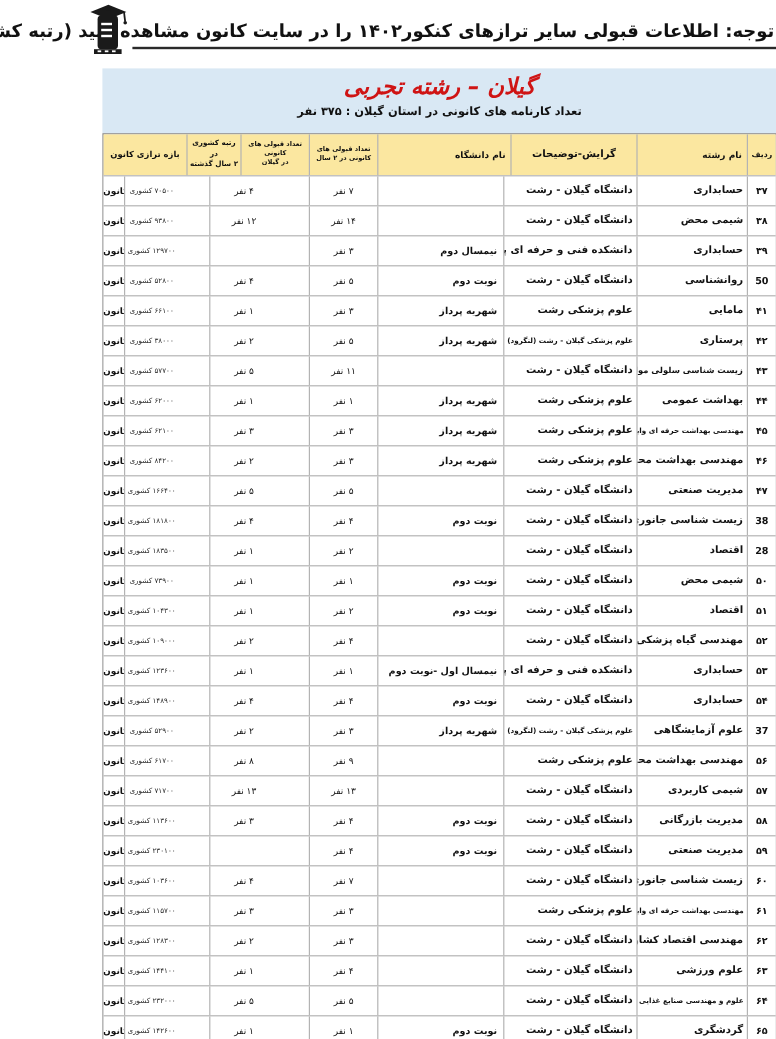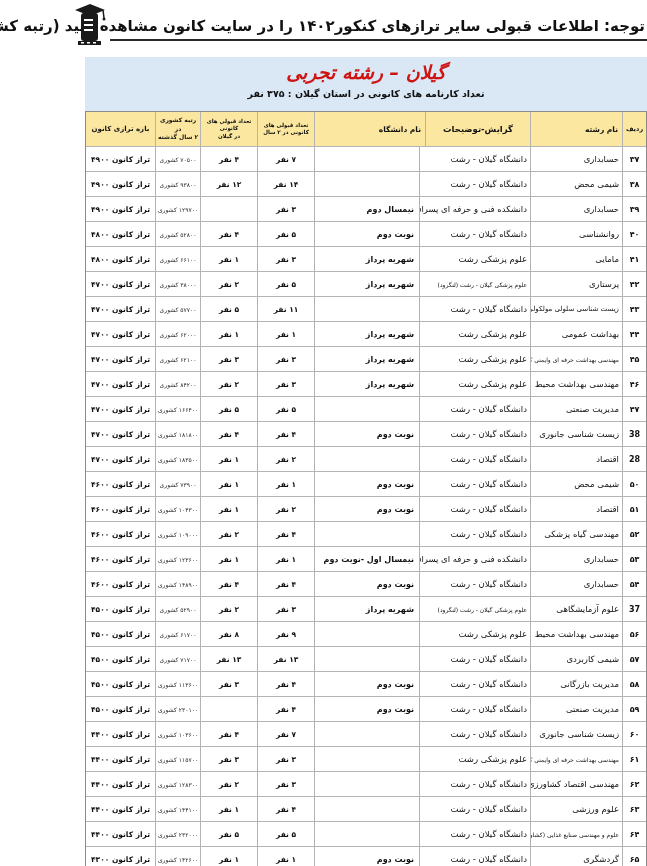--- a/index.html
+++ b/index.html
@@ -53,23 +53,23 @@
   .w-rank{width:45px;justify-content:center;}
   .w-score{flex:1;justify-content:center;}
   
   .h-big{font-size:7.5px;}
   .h-right{justify-content:flex-start;padding-right:4px;}
   .h-center{justify-content:center;}
   .h-small{font-size:5.5px;white-space:pre-line;text-align:center;line-height:1.35;}
   .h-rank{font-size:6px;white-space:pre-line;text-align:center;line-height:1.4;}
   
   .c-no{font-size:8px;font-weight:bold;}
-  .c-major,.c-univ{font-size:8.5px;font-weight:normal;justify-content:flex-start;padding-right:3px;}
+  .c-major,.c-univ{font-size:8.5px;font-weight:bold;justify-content:flex-start;padding-right:3px;}
   .c-note{font-size:8px;font-weight:bold;justify-content:flex-start;padding-right:5px;}
-  .c-cnt{font-size:7.5px;font-weight:bold;}
+  .c-cnt{font-size:7.5px;font-weight:normal;margin-left:26px;}
   .c-rank{font-size:6px;color:#2b2b2b;}
   .c-score{font-size:7.5px;font-weight:bold;}
   .sz-mid{font-size:7px;}
   .sz-small{font-size:6px;}
 </style>
 </head>
 <body>
 
 <div class="note-text">توجه: اطلاعات قبولی سایر ترازهای کنکور۱۴۰۲ را در سایت کانون مشاهده کنید (رتبه کشوری، رتبه در منطقه، رشته قبولی )</div>
 <div class="note-line"></div>
@@ -136,21 +136,21 @@
         <div class="cell w-no c-no">۳۹</div>
         <div class="cell w-major c-major">حسابداری</div>
         <div class="cell w-univ c-univ">دانشکده فنی و حرفه ای پسران</div>
         <div class="cell w-note c-note">نیمسال دوم</div>
         <div class="cell w-cnt c-cnt">۳ نفر</div>
         <div class="cell w-cnt c-cnt"></div>
         <div class="cell w-rank c-rank">۱۲۹۷۰۰ کشوری</div>
         <div class="cell w-score c-score">تراز کانون ۴۹۰۰</div>
       </div>
       <div class="trow">
-        <div class="cell w-no c-no">۴۰</div>
+        <div class="cell w-no c-no">50</div>
         <div class="cell w-major c-major">روانشناسی</div>
         <div class="cell w-univ c-univ">دانشگاه گیلان - رشت</div>
         <div class="cell w-note c-note">نوبت دوم</div>
         <div class="cell w-cnt c-cnt">۵ نفر</div>
         <div class="cell w-cnt c-cnt">۴ نفر</div>
         <div class="cell w-rank c-rank">۵۲۸۰۰ کشوری</div>
         <div class="cell w-score c-score">تراز کانون ۴۸۰۰</div>
       </div>
       <div class="trow">
         <div class="cell w-no c-no">۴۱</div>

